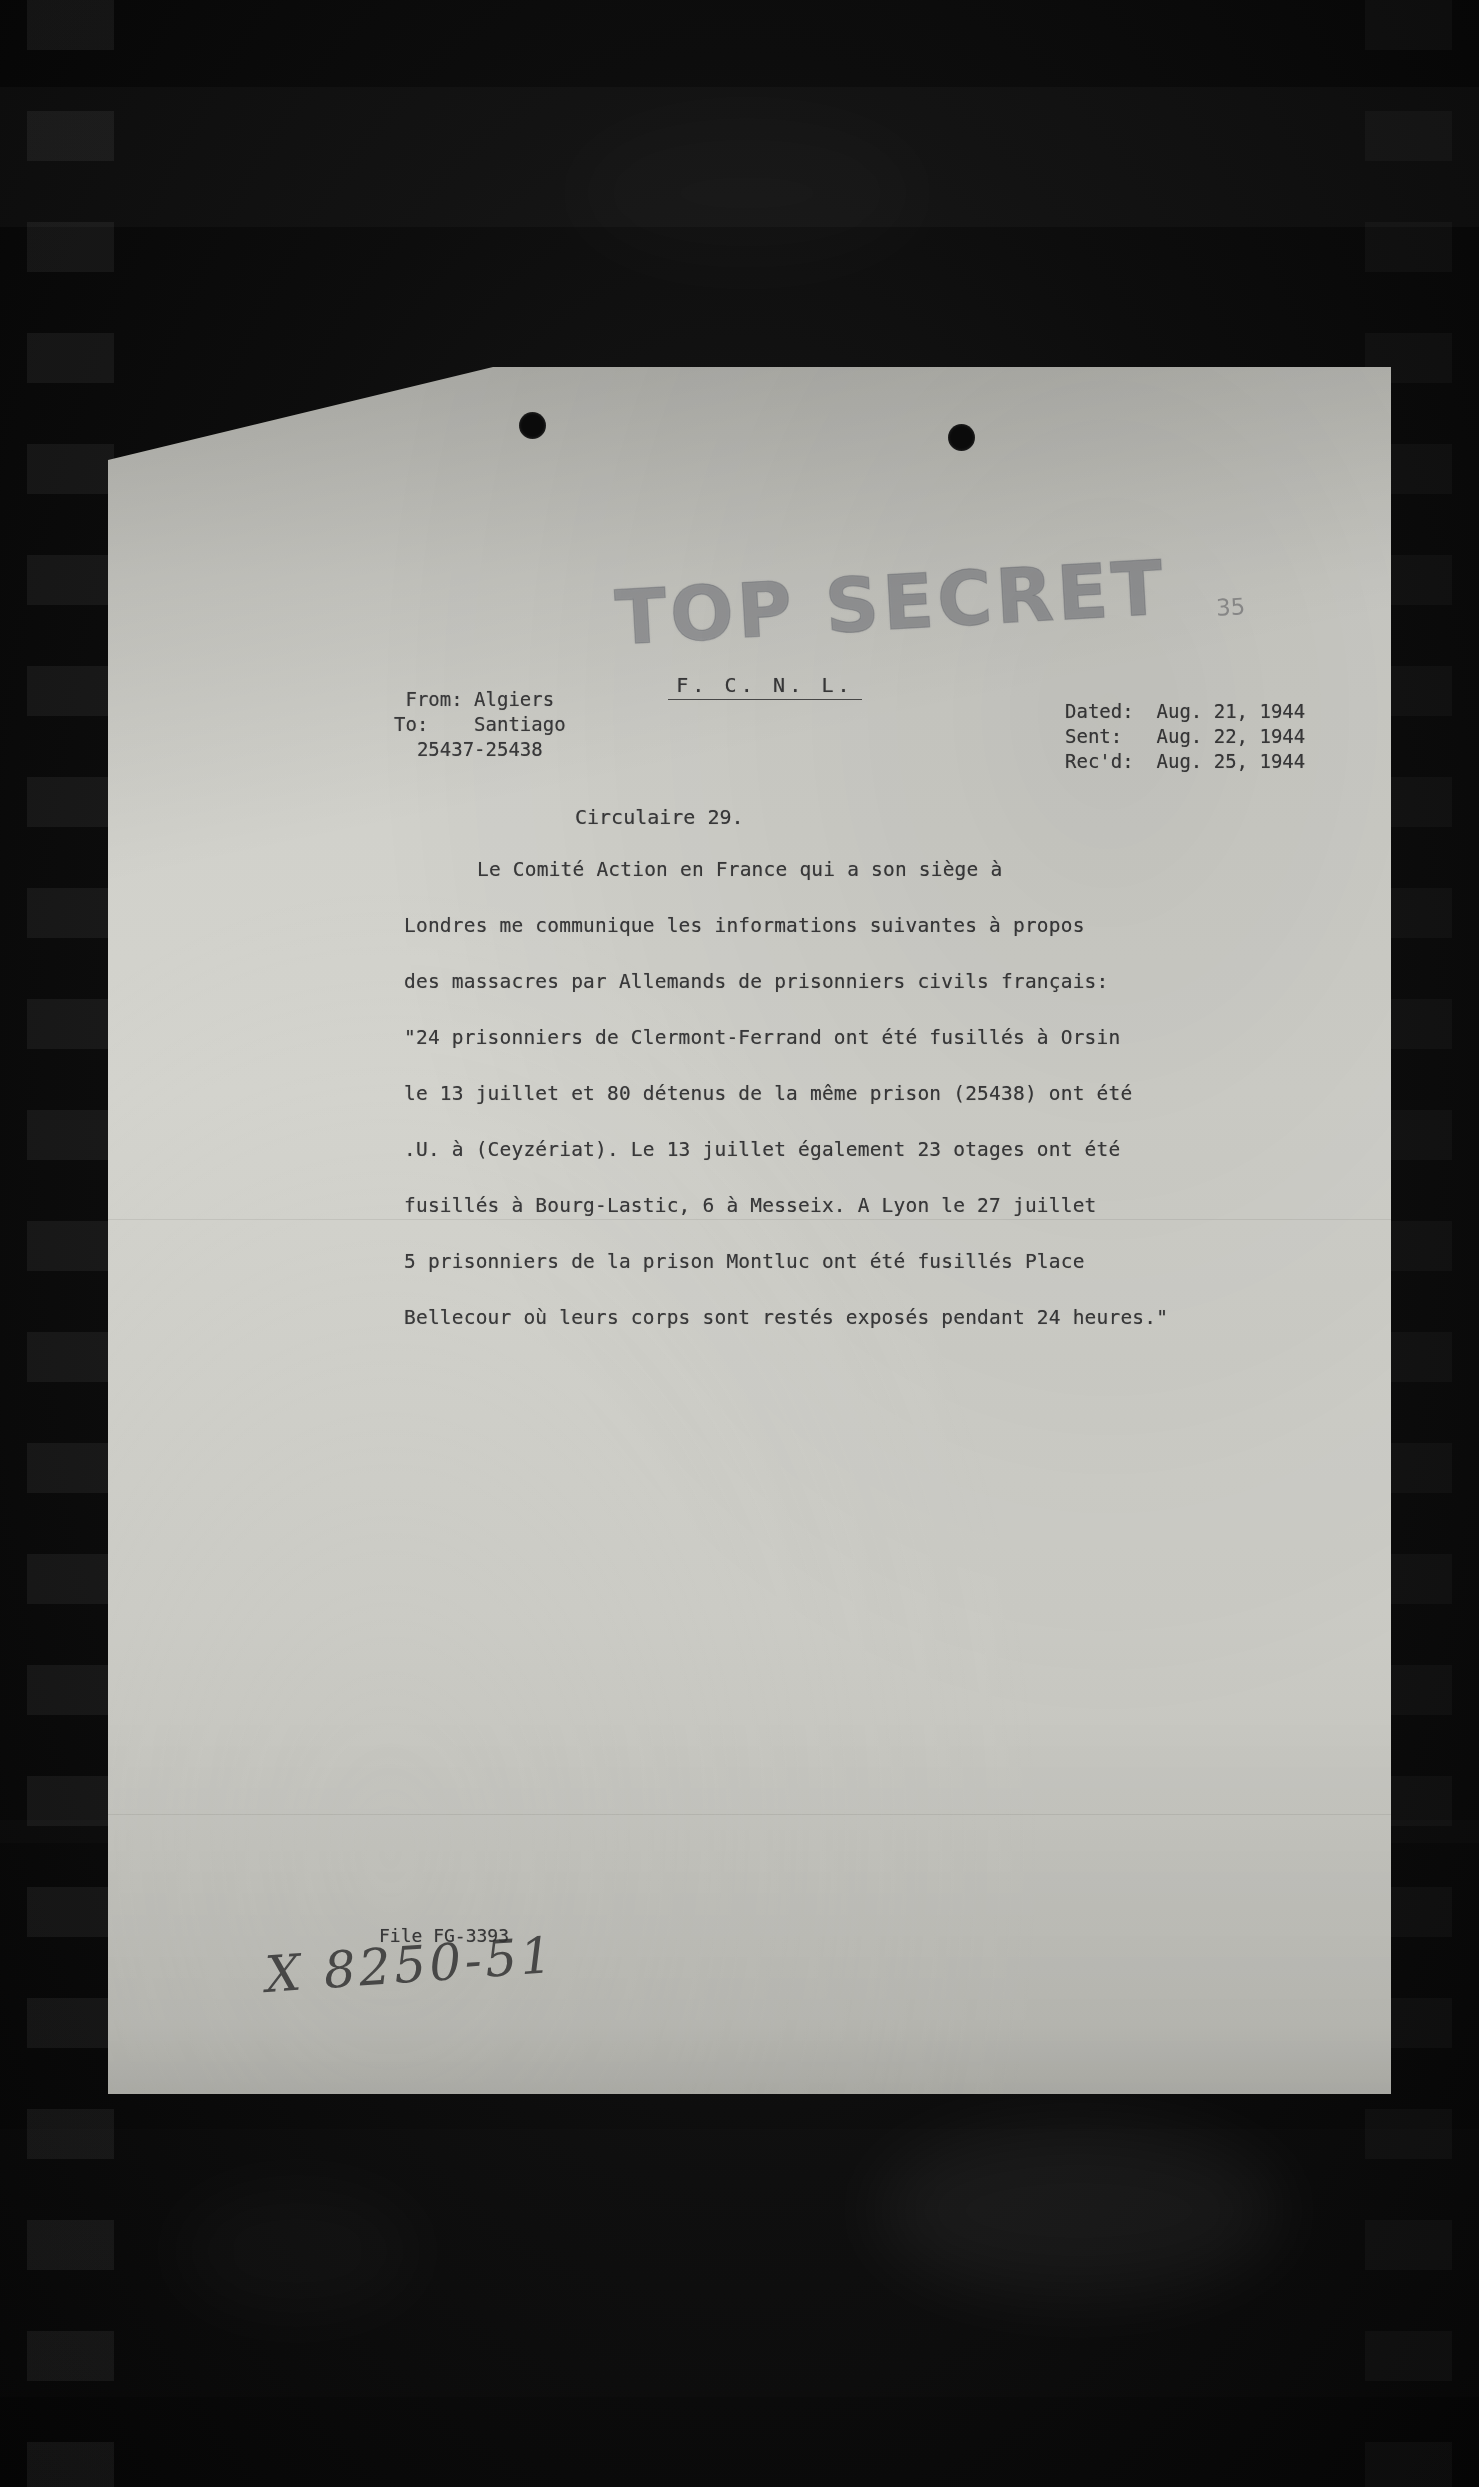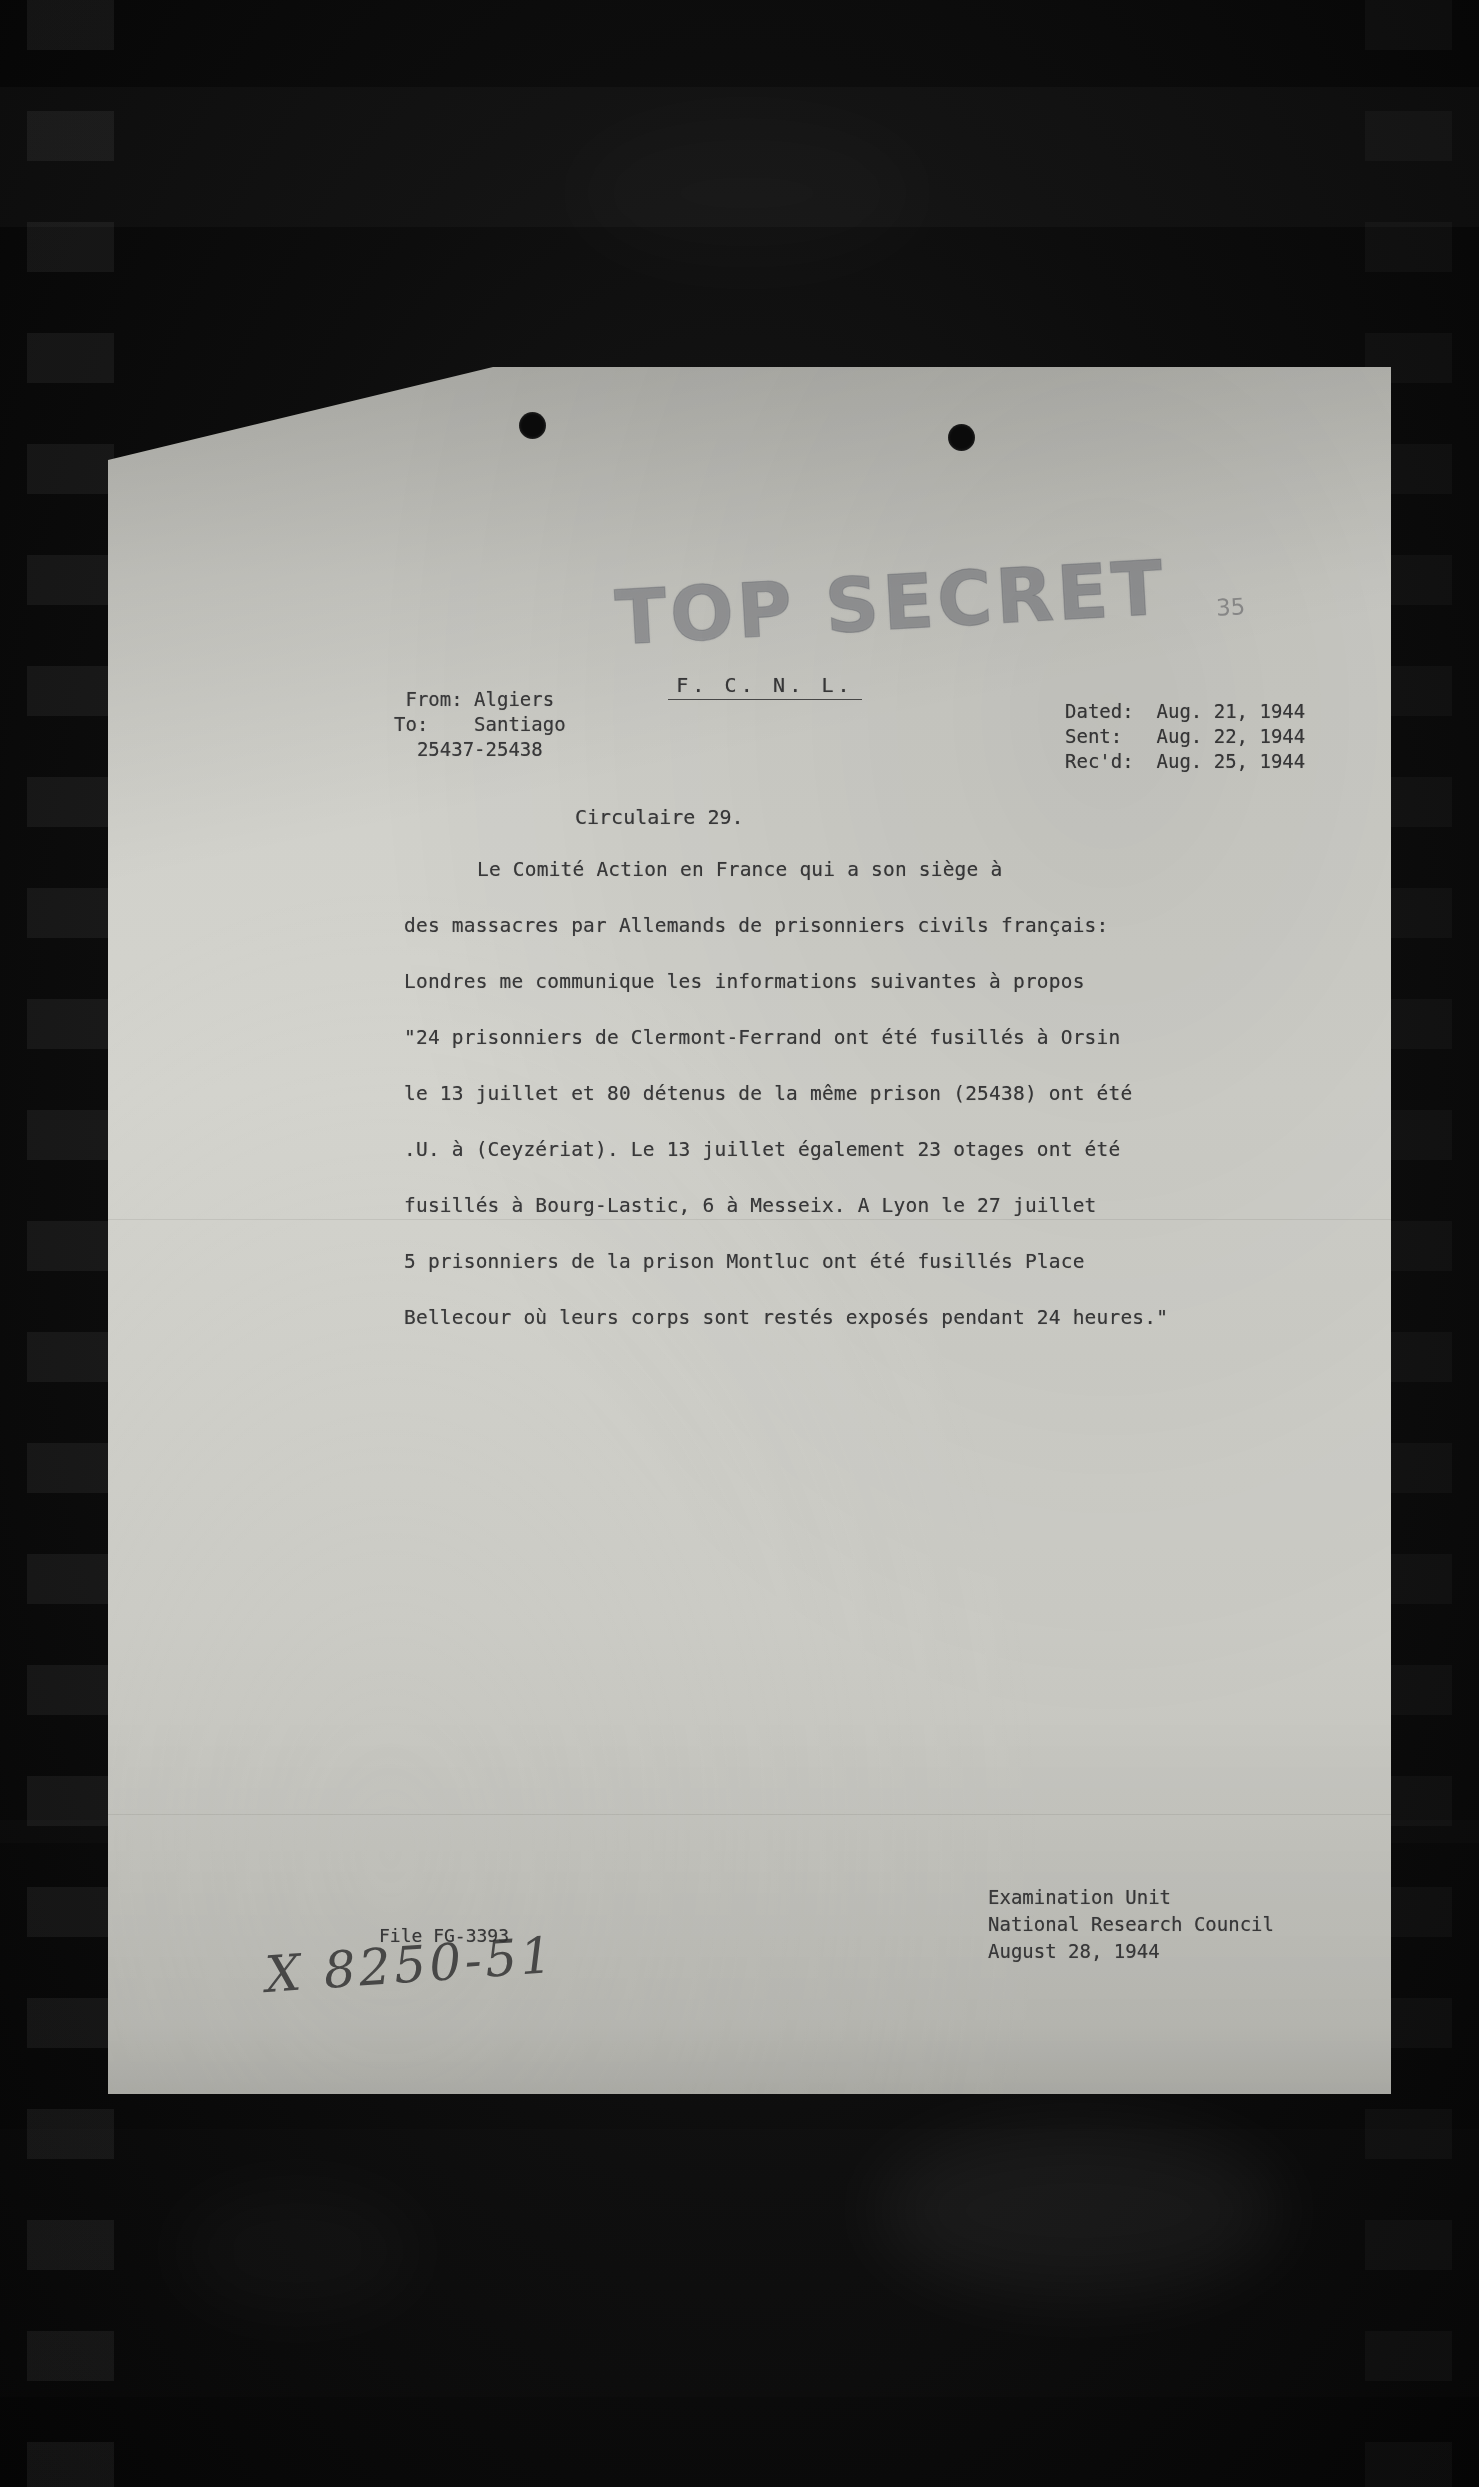--- a/index.html
+++ b/index.html
@@ -240,30 +240,27 @@
 To:    Santiago
 25437-25438</div>
   <div id="header-right" class="typed">Dated:  Aug. 21, 1944
 Sent:   Aug. 22, 1944
 Rec'd:  Aug. 25, 1944</div>
 
   <div id="circulaire-line" class="typed">Circulaire 29.</div>
 
   <div id="body-text" class="typed">
     <p><span class="para-indent"></span><span>Le Comité Action en France qui a son siège à</span></p>
+    <p><span>Londres me communique les informations suivantes à propos</span></p>
     <p><span>des massacres par Allemands de prisonniers civils français:</span></p>
-    <p><span>Londres me communique les informations suivantes à propos</span></p>
     <p><span>"24 prisonniers de Clermont-Ferrand ont été fusillés à Orsin</span></p>
     <p><span>le 13 juillet et 80 détenus de la même prison (25438) ont été</span></p>
     <p><span>.U. à (Ceyzériat).  Le 13 juillet également 23 otages ont été</span></p>
     <p><span>fusillés à Bourg-Lastic, 6 à Messeix.   A Lyon le 27 juillet</span></p>
     <p><span>5 prisonniers de la prison Montluc ont été fusillés Place</span></p>
     <p><span>Bellecour où leurs corps sont restés exposés pendant 24 heures."</span></p>
   </div>
 
   <div id="footer-left" class="typed">File FG-3393</div>
-  <div id="footer-right" class="typed">Examination Unit
-National Research Council
-August 28, 1944</div>
 
   <div id="handwritten-mark">X 8250-51</div>
 </div>
 
 
 </body></html>

